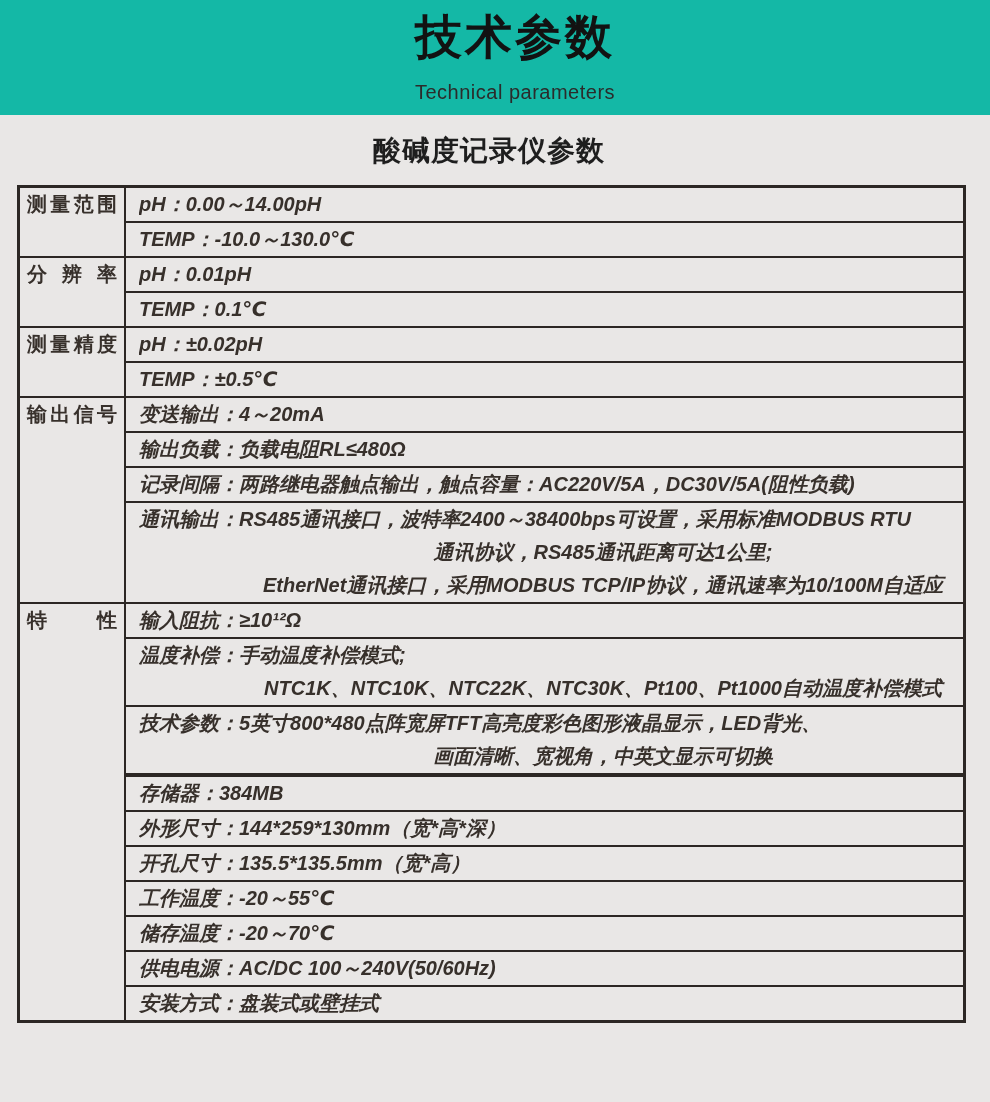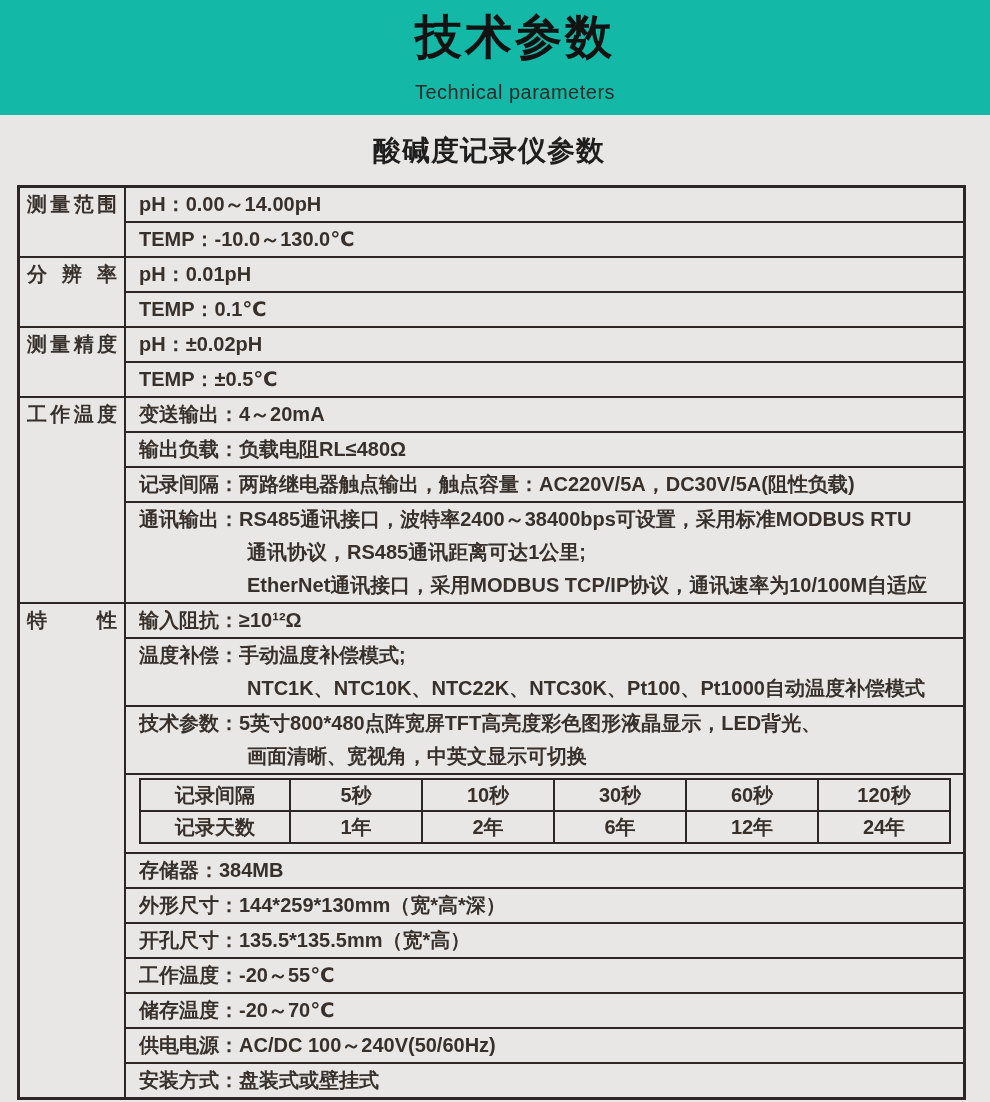--- a/index.html
+++ b/index.html
@@ -30,22 +30,22 @@
     font-size:20px;font-weight:bold;color:#37302b;
   }
   table.params td{border:2px solid #2c2724;margin-top:25px;}
   table.params{border:3px solid #2c2724;}
   td.glabel{
     width:90px;padding:0 7px;vertical-align:top;
     text-align:justify;text-align-last:justify;
     line-height:33px;
   }
   td.pcell{padding:0 4px 0 13px;vertical-align:top;}
-  .pline{line-height:33px;white-space:nowrap;overflow:hidden;}
-  .pline.cont{margin-left:108px;}
+  .pline{line-height:33px;white-space:nowrap;overflow:hidden;font-style:italic;}
+  .pline.cont{margin-left:108px;text-align:center;}
   table.record{
     border-collapse:collapse;width:812px;margin:3px 0 8px 0;
     text-align:center;font-size:20px;font-weight:bold;color:#37302b;
     table-layout:fixed;
   }
   table.record td{border:2px solid #2c2724;line-height:30px;padding:0;white-space:nowrap;overflow:hidden;}
   table.record td.rc0{width:148px;}
 </style>
 </head>
 <body>
@@ -86,21 +86,21 @@
         <td class="pcell">
           <div class="pline">pH：±0.02pH</div>
         </td>
       </tr>
       <tr>
         <td class="pcell">
           <div class="pline">TEMP：±0.5℃</div>
         </td>
       </tr>
       <tr>
-        <td class="glabel" rowspan="4">工作温度</td>
+        <td class="glabel" rowspan="4">输出信号</td>
         <td class="pcell">
           <div class="pline">变送输出：4～20mA</div>
         </td>
       </tr>
       <tr>
         <td class="pcell">
           <div class="pline">输出负载：负载电阻RL≤480Ω</div>
         </td>
       </tr>
       <tr>
@@ -128,40 +128,20 @@
         </td>
       </tr>
       <tr>
         <td class="pcell">
           <div class="pline">技术参数：5英寸800*480点阵宽屏TFT高亮度彩色图形液晶显示，LED背光、</div>
           <div class="pline cont">画面清晰、宽视角，中英文显示可切换</div>
         </td>
       </tr>
       <tr>
         <td class="pcell">
-          <table class="record">
-            <tbody>
-              <tr>
-                <td class="rc0">记录间隔</td>
-                <td>5秒</td>
-                <td>10秒</td>
-                <td>30秒</td>
-                <td>60秒</td>
-                <td>120秒</td>
-              </tr>
-              <tr>
-                <td class="rc0">记录天数</td>
-                <td>1年</td>
-                <td>2年</td>
-                <td>6年</td>
-                <td>12年</td>
-                <td>24年</td>
-              </tr>
-            </tbody>
-          </table>
         </td>
       </tr>
       <tr>
         <td class="pcell">
           <div class="pline">存储器：384MB</div>
         </td>
       </tr>
       <tr>
         <td class="pcell">
           <div class="pline">外形尺寸：144*259*130mm（宽*高*深）</div>

